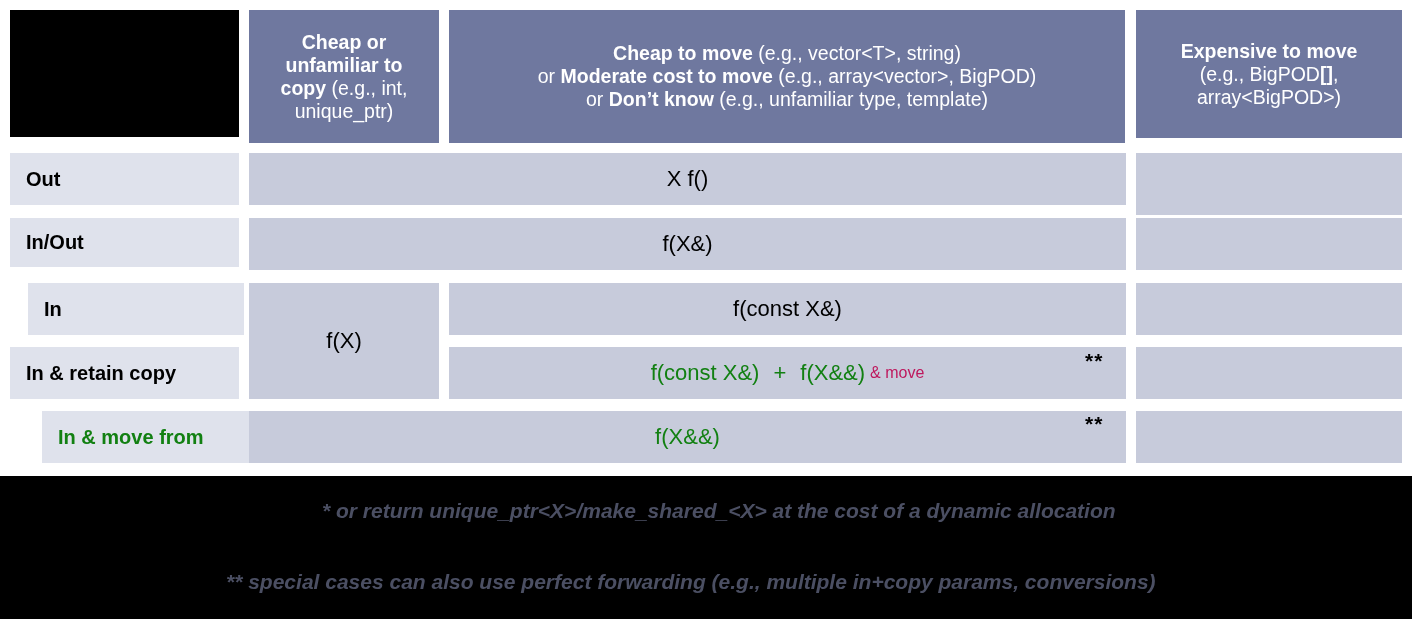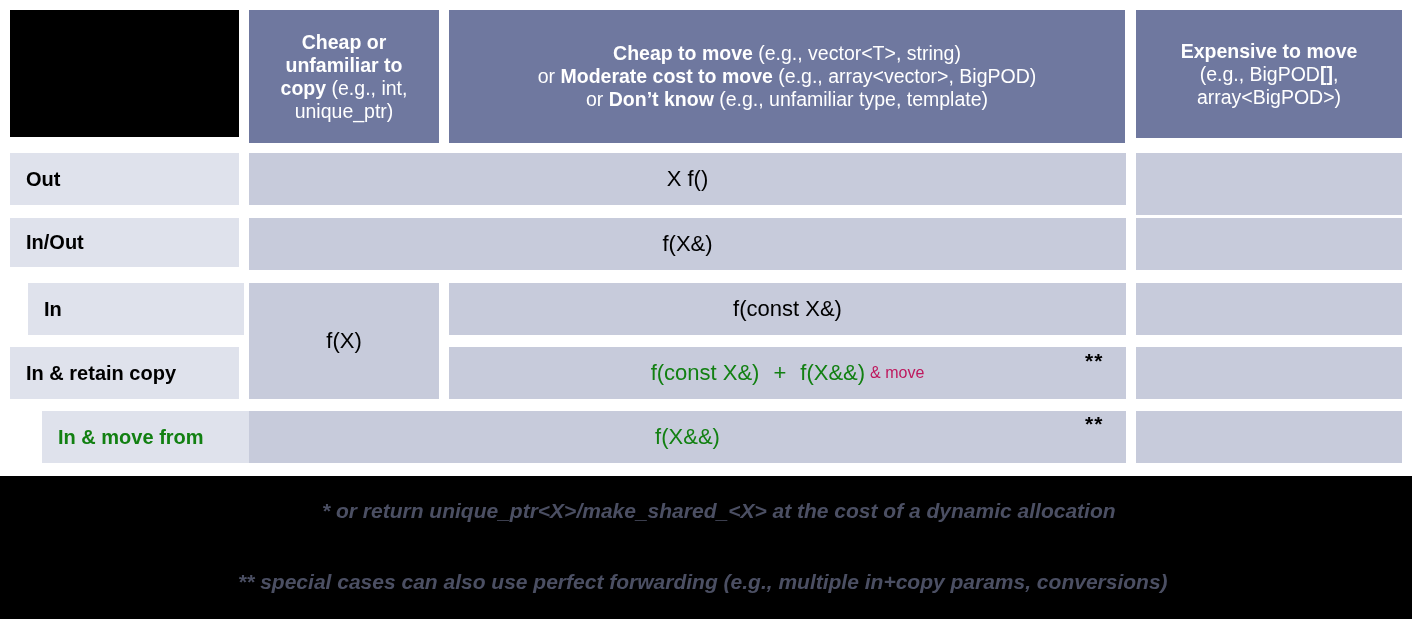--- a/index.html
+++ b/index.html
@@ -134,15 +134,15 @@
   </div>
   <div class="cell empty" style="left:1136px;top:347px;width:266px;height:52px;"></div>
   <div class="star" style="left:1085px;top:350px;">**</div>
 
   <div class="cell datacell green" style="left:249px;top:411px;width:877px;height:52px;">f(X&amp;&amp;)</div>
   <div class="cell empty" style="left:1136px;top:411px;width:266px;height:52px;"></div>
   <div class="star" style="left:1085px;top:413px;">**</div>
 
   <div class="footer"></div>
   <div class="fnote" style="left:322px;top:475px;margin-top:24px;">* or return unique_ptr&lt;X&gt;/make_shared_&lt;X&gt; at the cost of a dynamic allocation</div>
-  <div class="fnote" style="left:238px;top:570px;">** special cases can also use perfect forwarding (e.g., multiple in+copy params, conversions)</div>
+  <div class="fnote" style="left:226px;top:570px;">** special cases can also use perfect forwarding (e.g., multiple in+copy params, conversions)</div>
 
 </div>
 
 </body></html>

